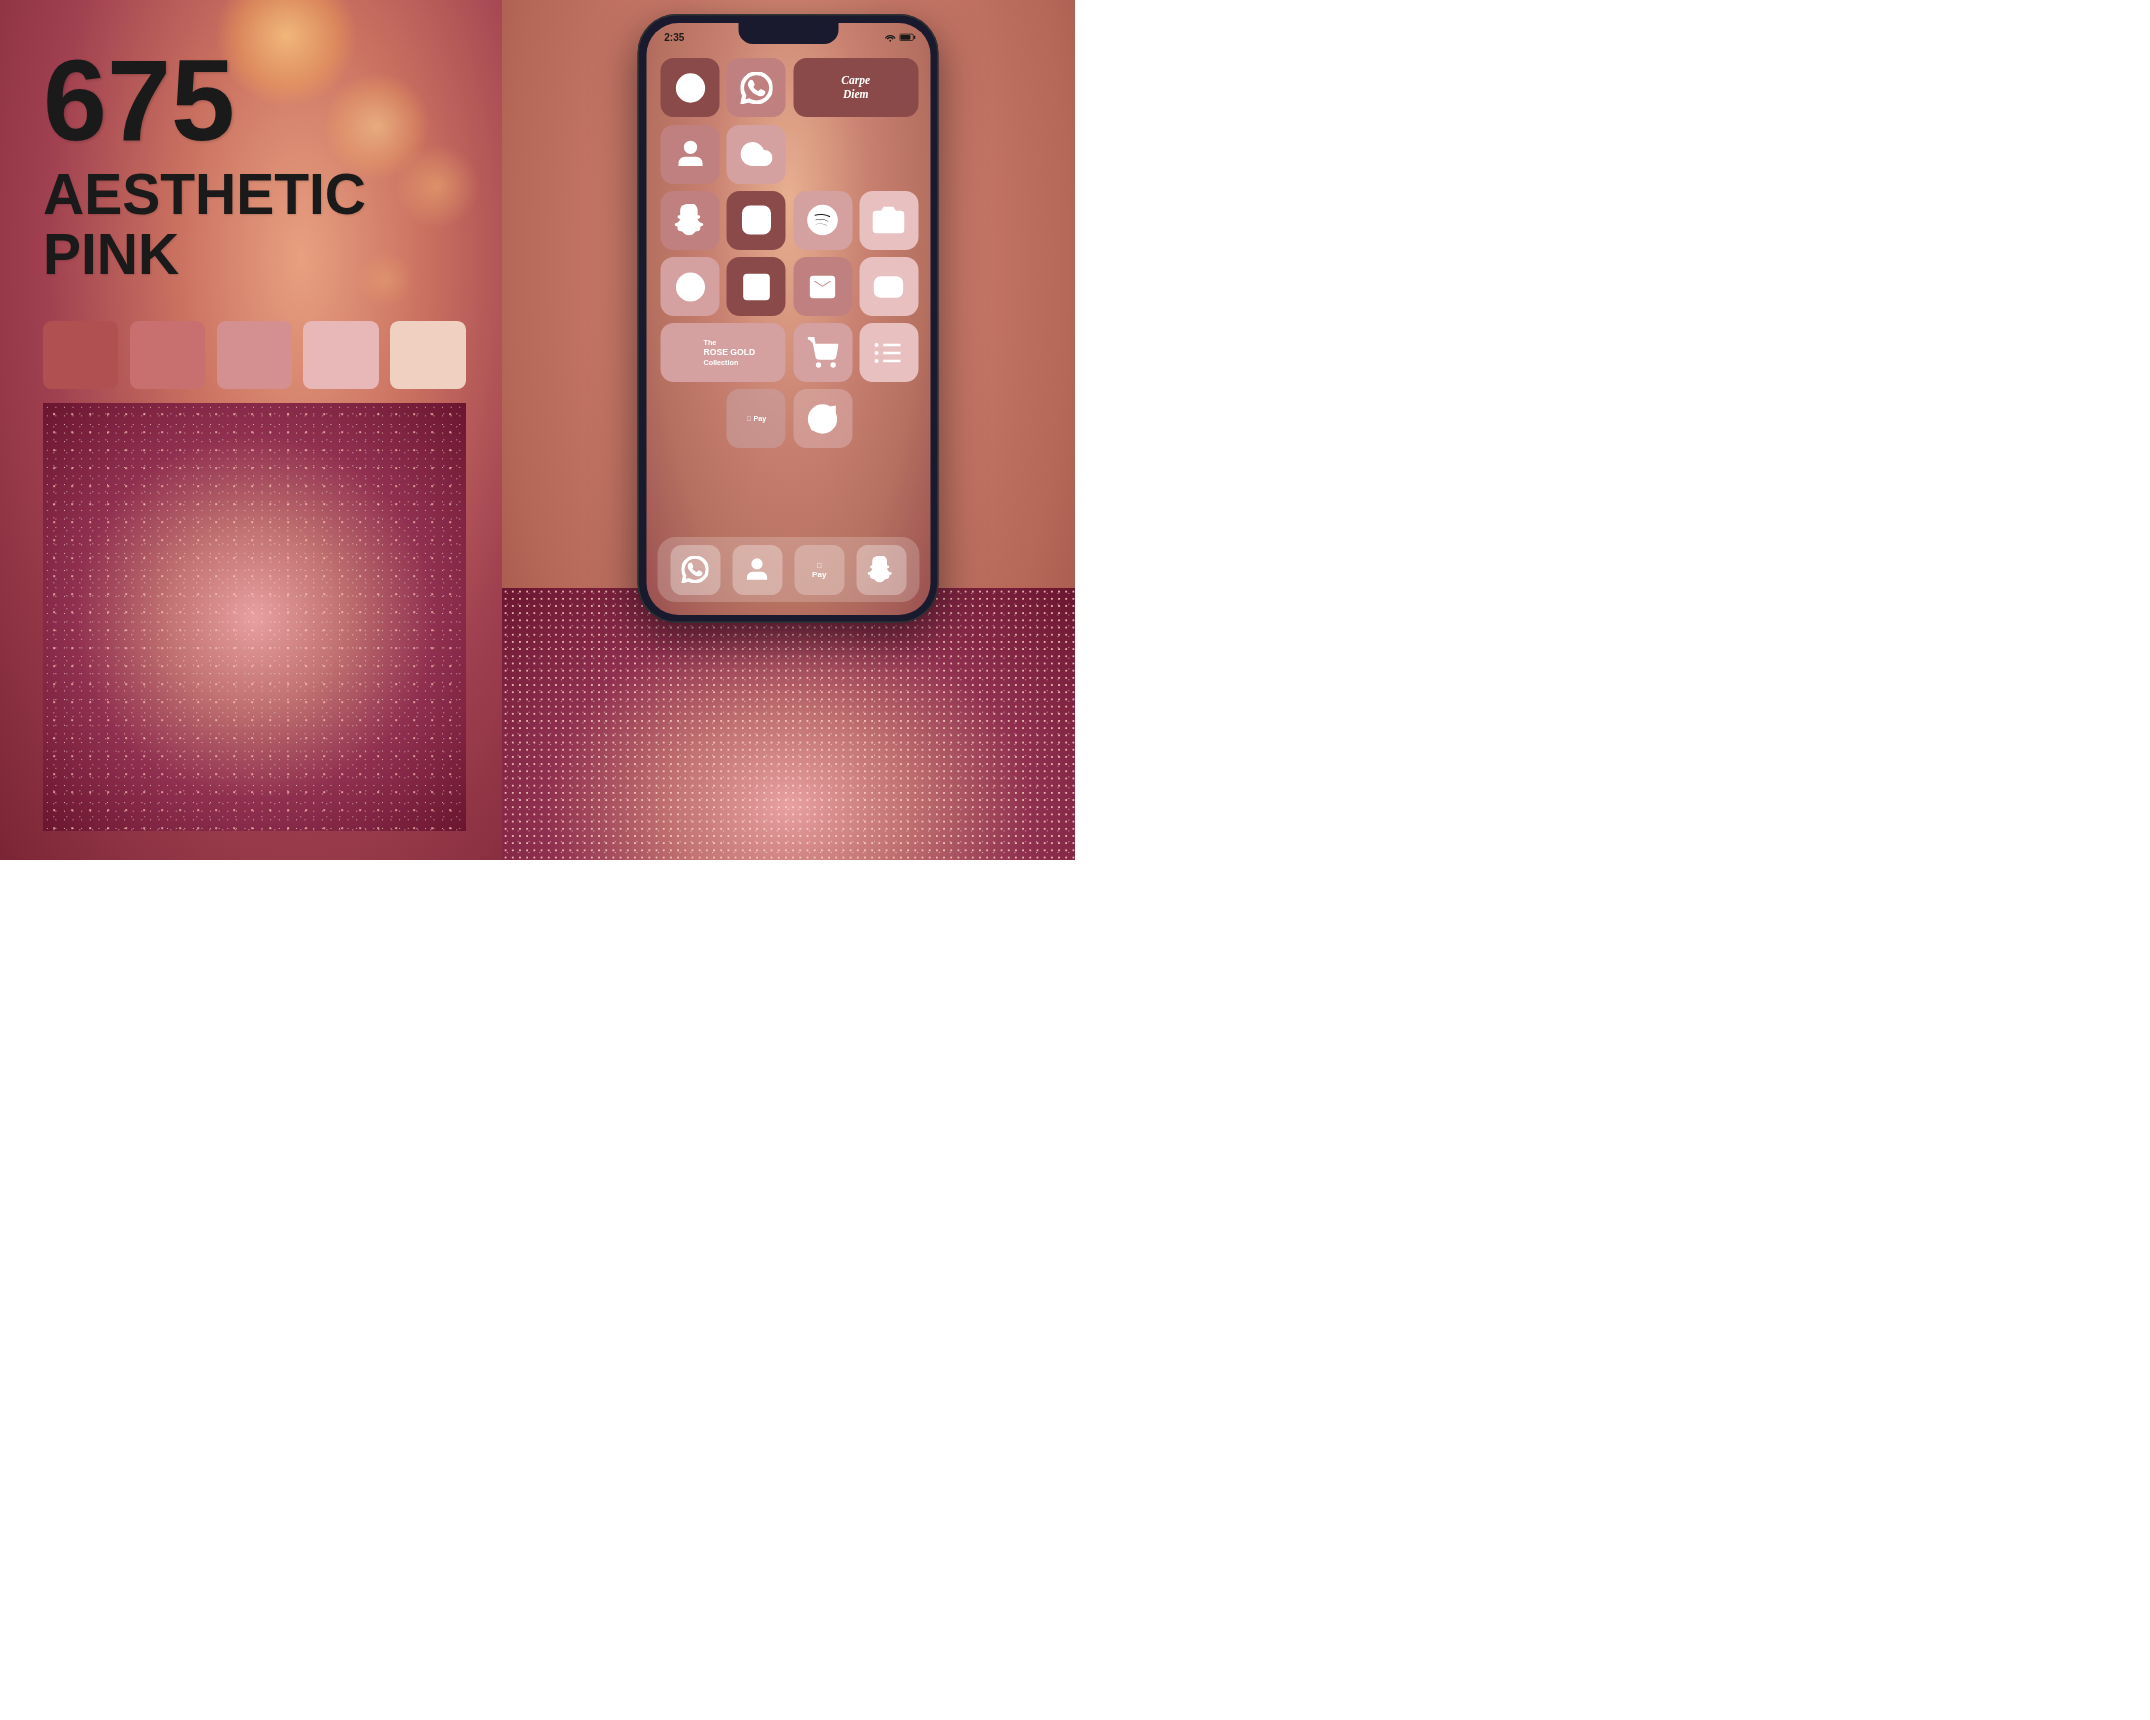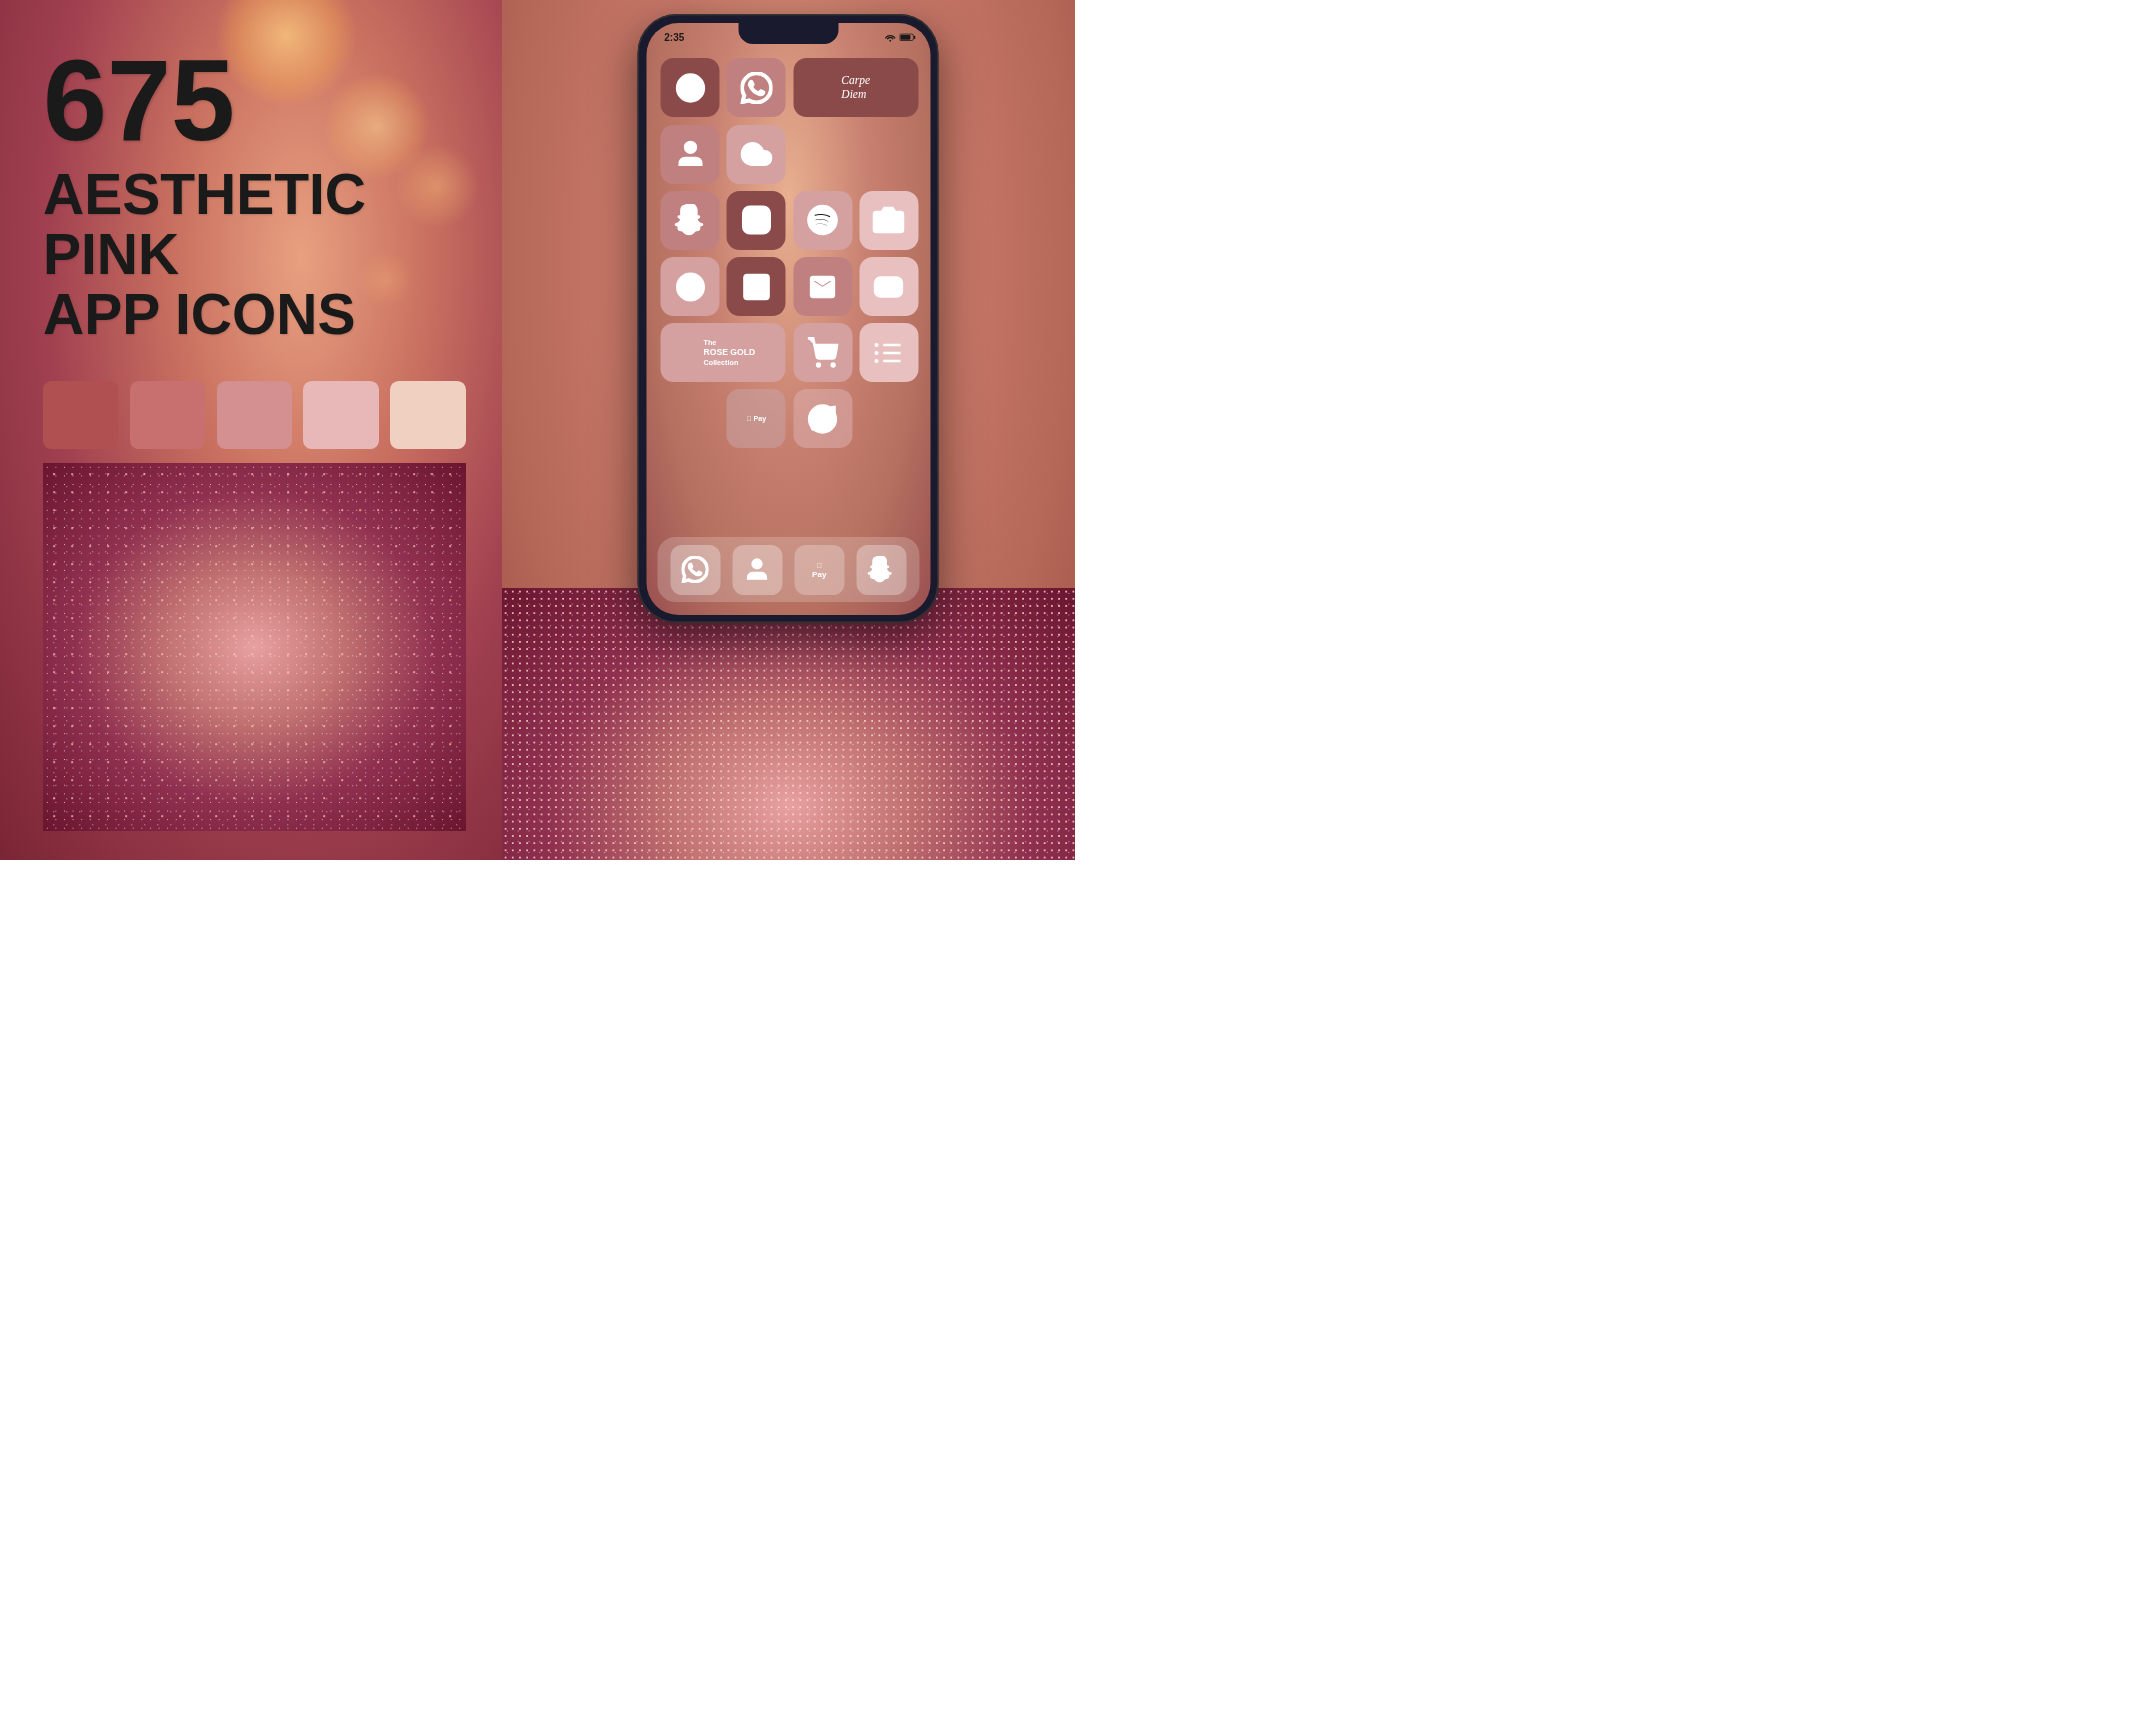--- a/index.html
+++ b/index.html
@@ -248,22 +248,22 @@
     }
 
     .app-icon-dark { background: #8B4A4A; }
     .app-icon-med { background: #C08080; }
     .app-icon-light { background: #D4A0A0; }
     .app-icon-pale { background: #E8C0C0; }
 
     .carpe-diem-text {
       color: white;
       font-size: 11.5px;
-      font-weight: 400;
-      text-align: left;
+      font-weight: 700;
+      text-align: center;
       line-height: 1.2;
       font-family: Georgia, serif;
       font-style: italic;
     }
 
     .rose-gold-icon {
       background: #D4A0A0;
       flex-direction: column;
       padding: 5.7px;
     }
@@ -325,21 +325,20 @@
       <div class="bokeh-circle" style="width:108px;height:108px;top:72px;left:323px;background:radial-gradient(circle,rgba(255,220,150,0.5) 0%,rgba(255,190,100,0.2) 50%,transparent 70%);"></div>
       <div class="bokeh-circle" style="width:86px;height:86px;top:143px;left:394px;background:radial-gradient(circle,rgba(255,200,120,0.4) 0%,transparent 70%);"></div>
       <div class="bokeh-circle" style="width:57px;height:57px;top:251px;left:358px;opacity:0.4;"></div>
     </div>
 
     <div class="left-content">
       <div class="main-number">675</div>
       <div class="main-title">
         <div>AESTHETIC</div>
         <div>PINK</div>
-        <div>APP ICONS</div>
       </div>
 
       <div class="color-swatches">
         <div class="swatch" style="background:#b05050;"></div>
         <div class="swatch" style="background:#c87070;"></div>
         <div class="swatch" style="background:#d49090;"></div>
         <div class="swatch" style="background:#e8b8b8;"></div>
         <div class="swatch" style="background:#f0d0c0;"></div>
       </div>
 

